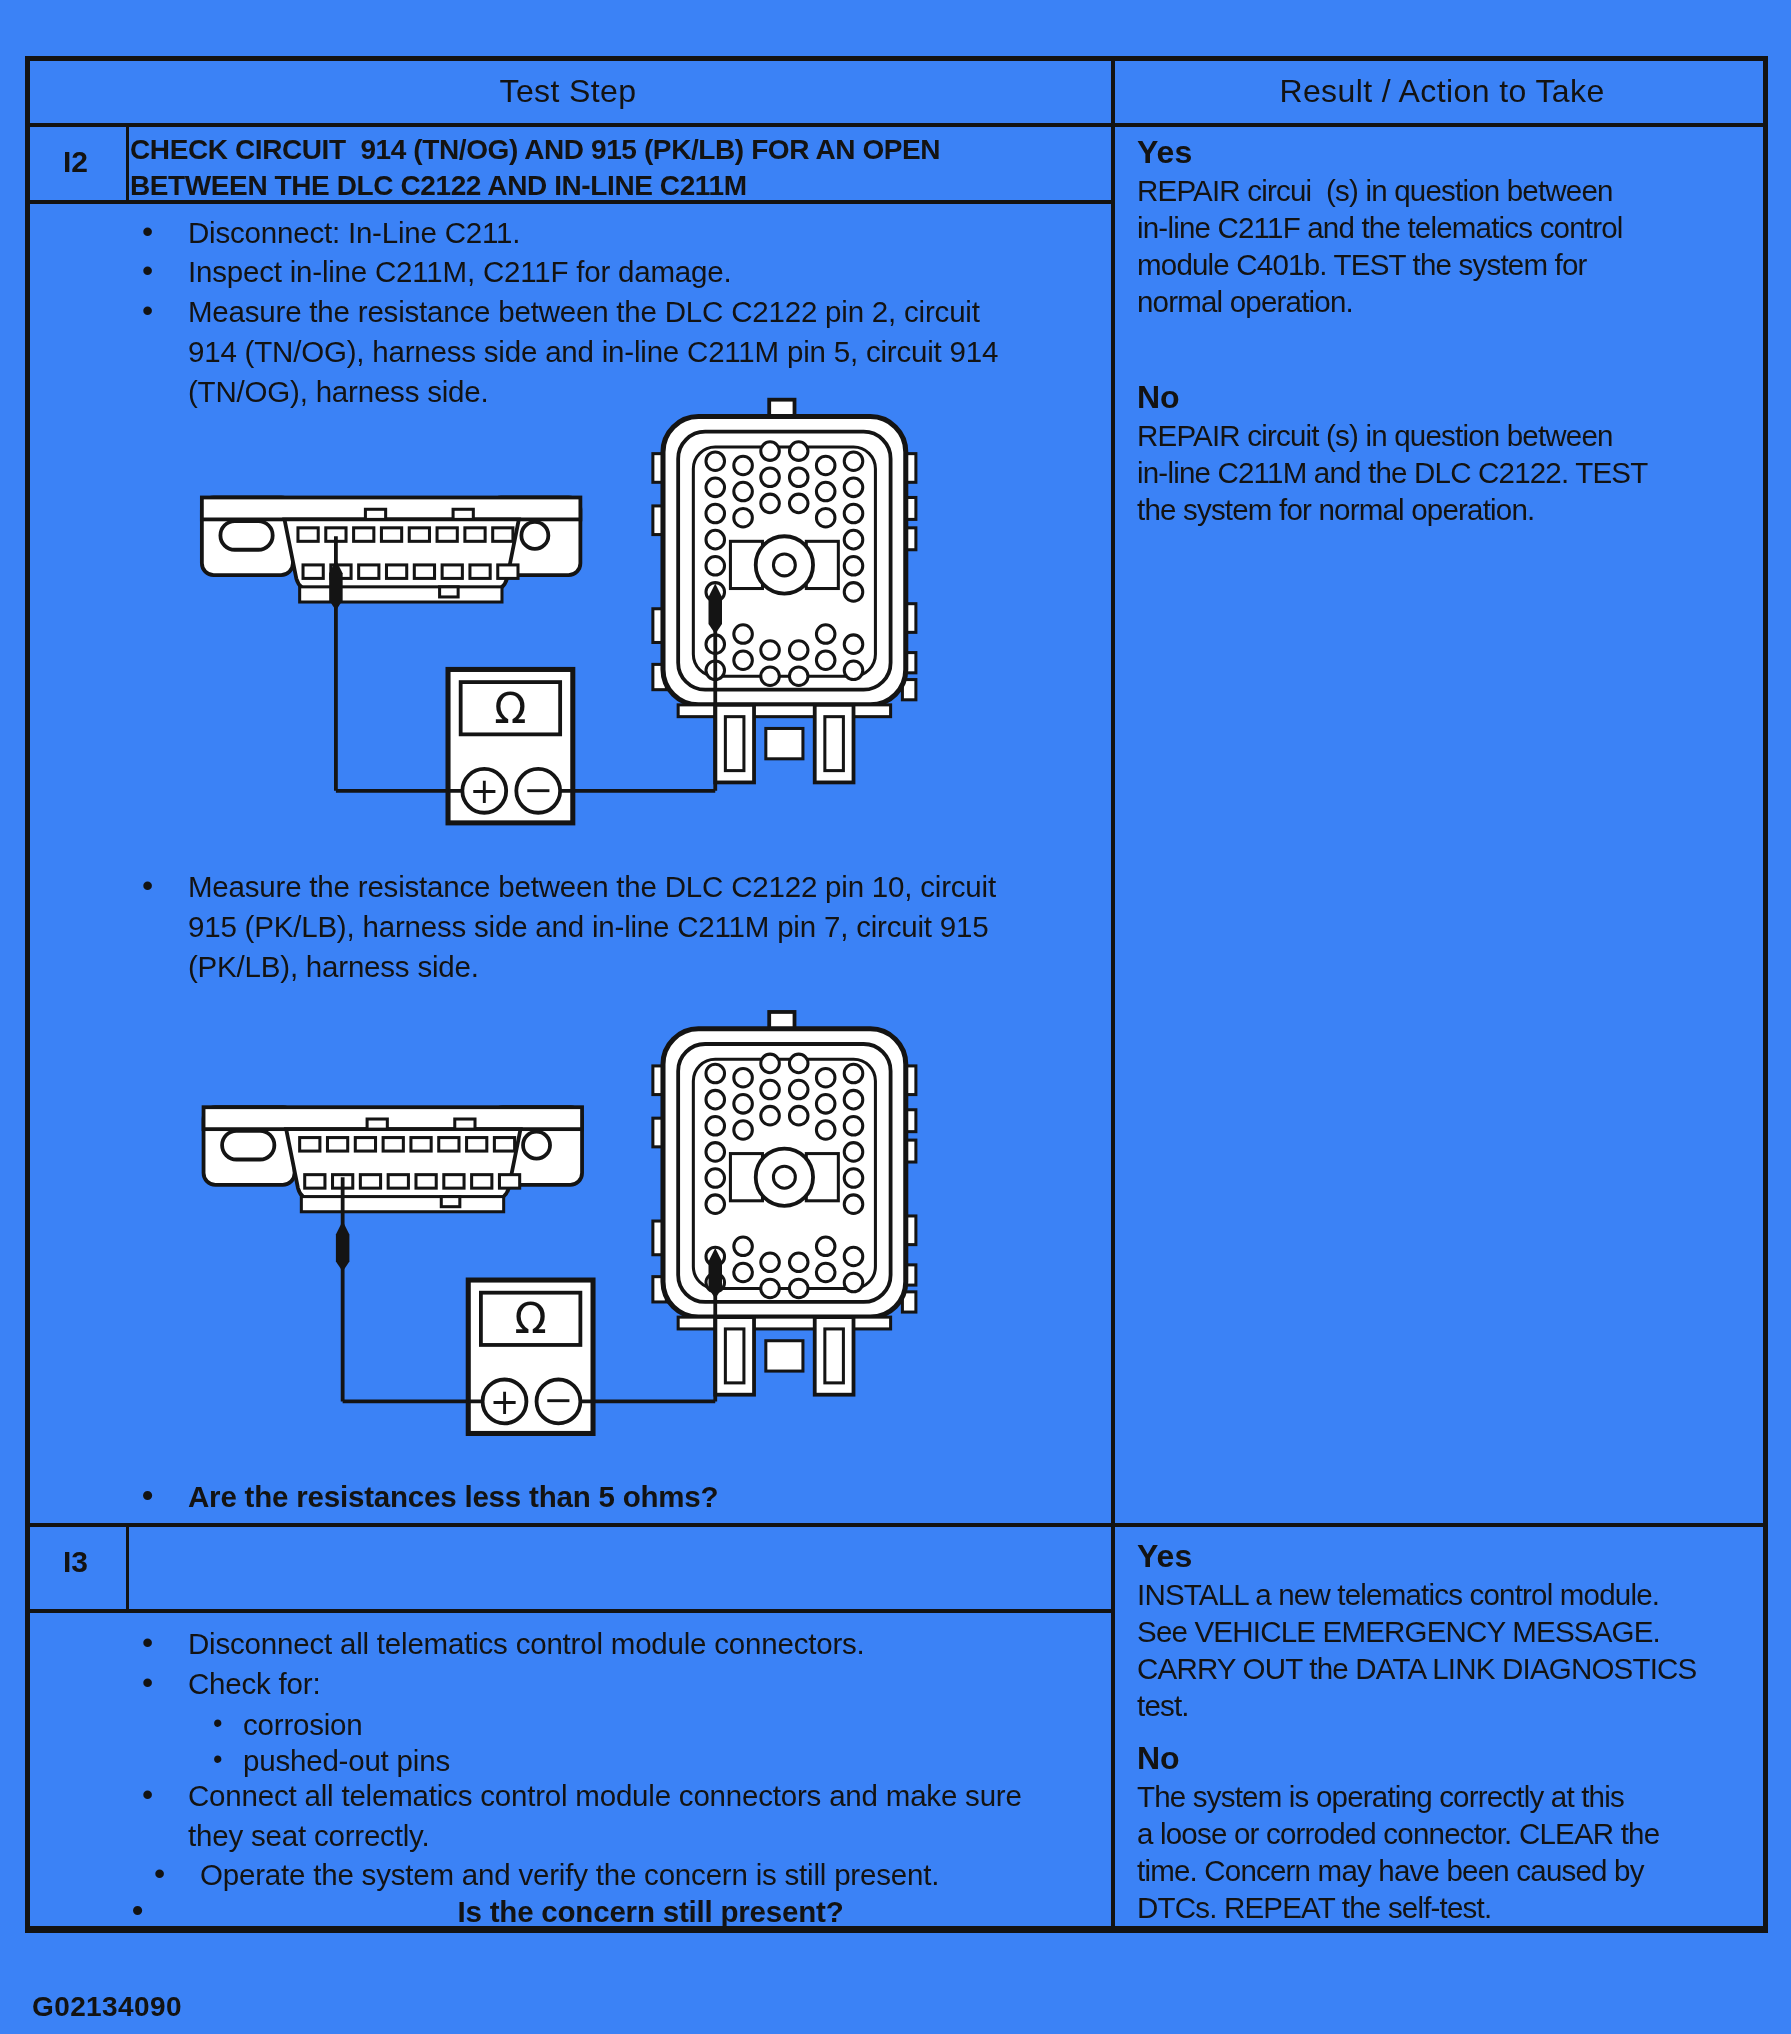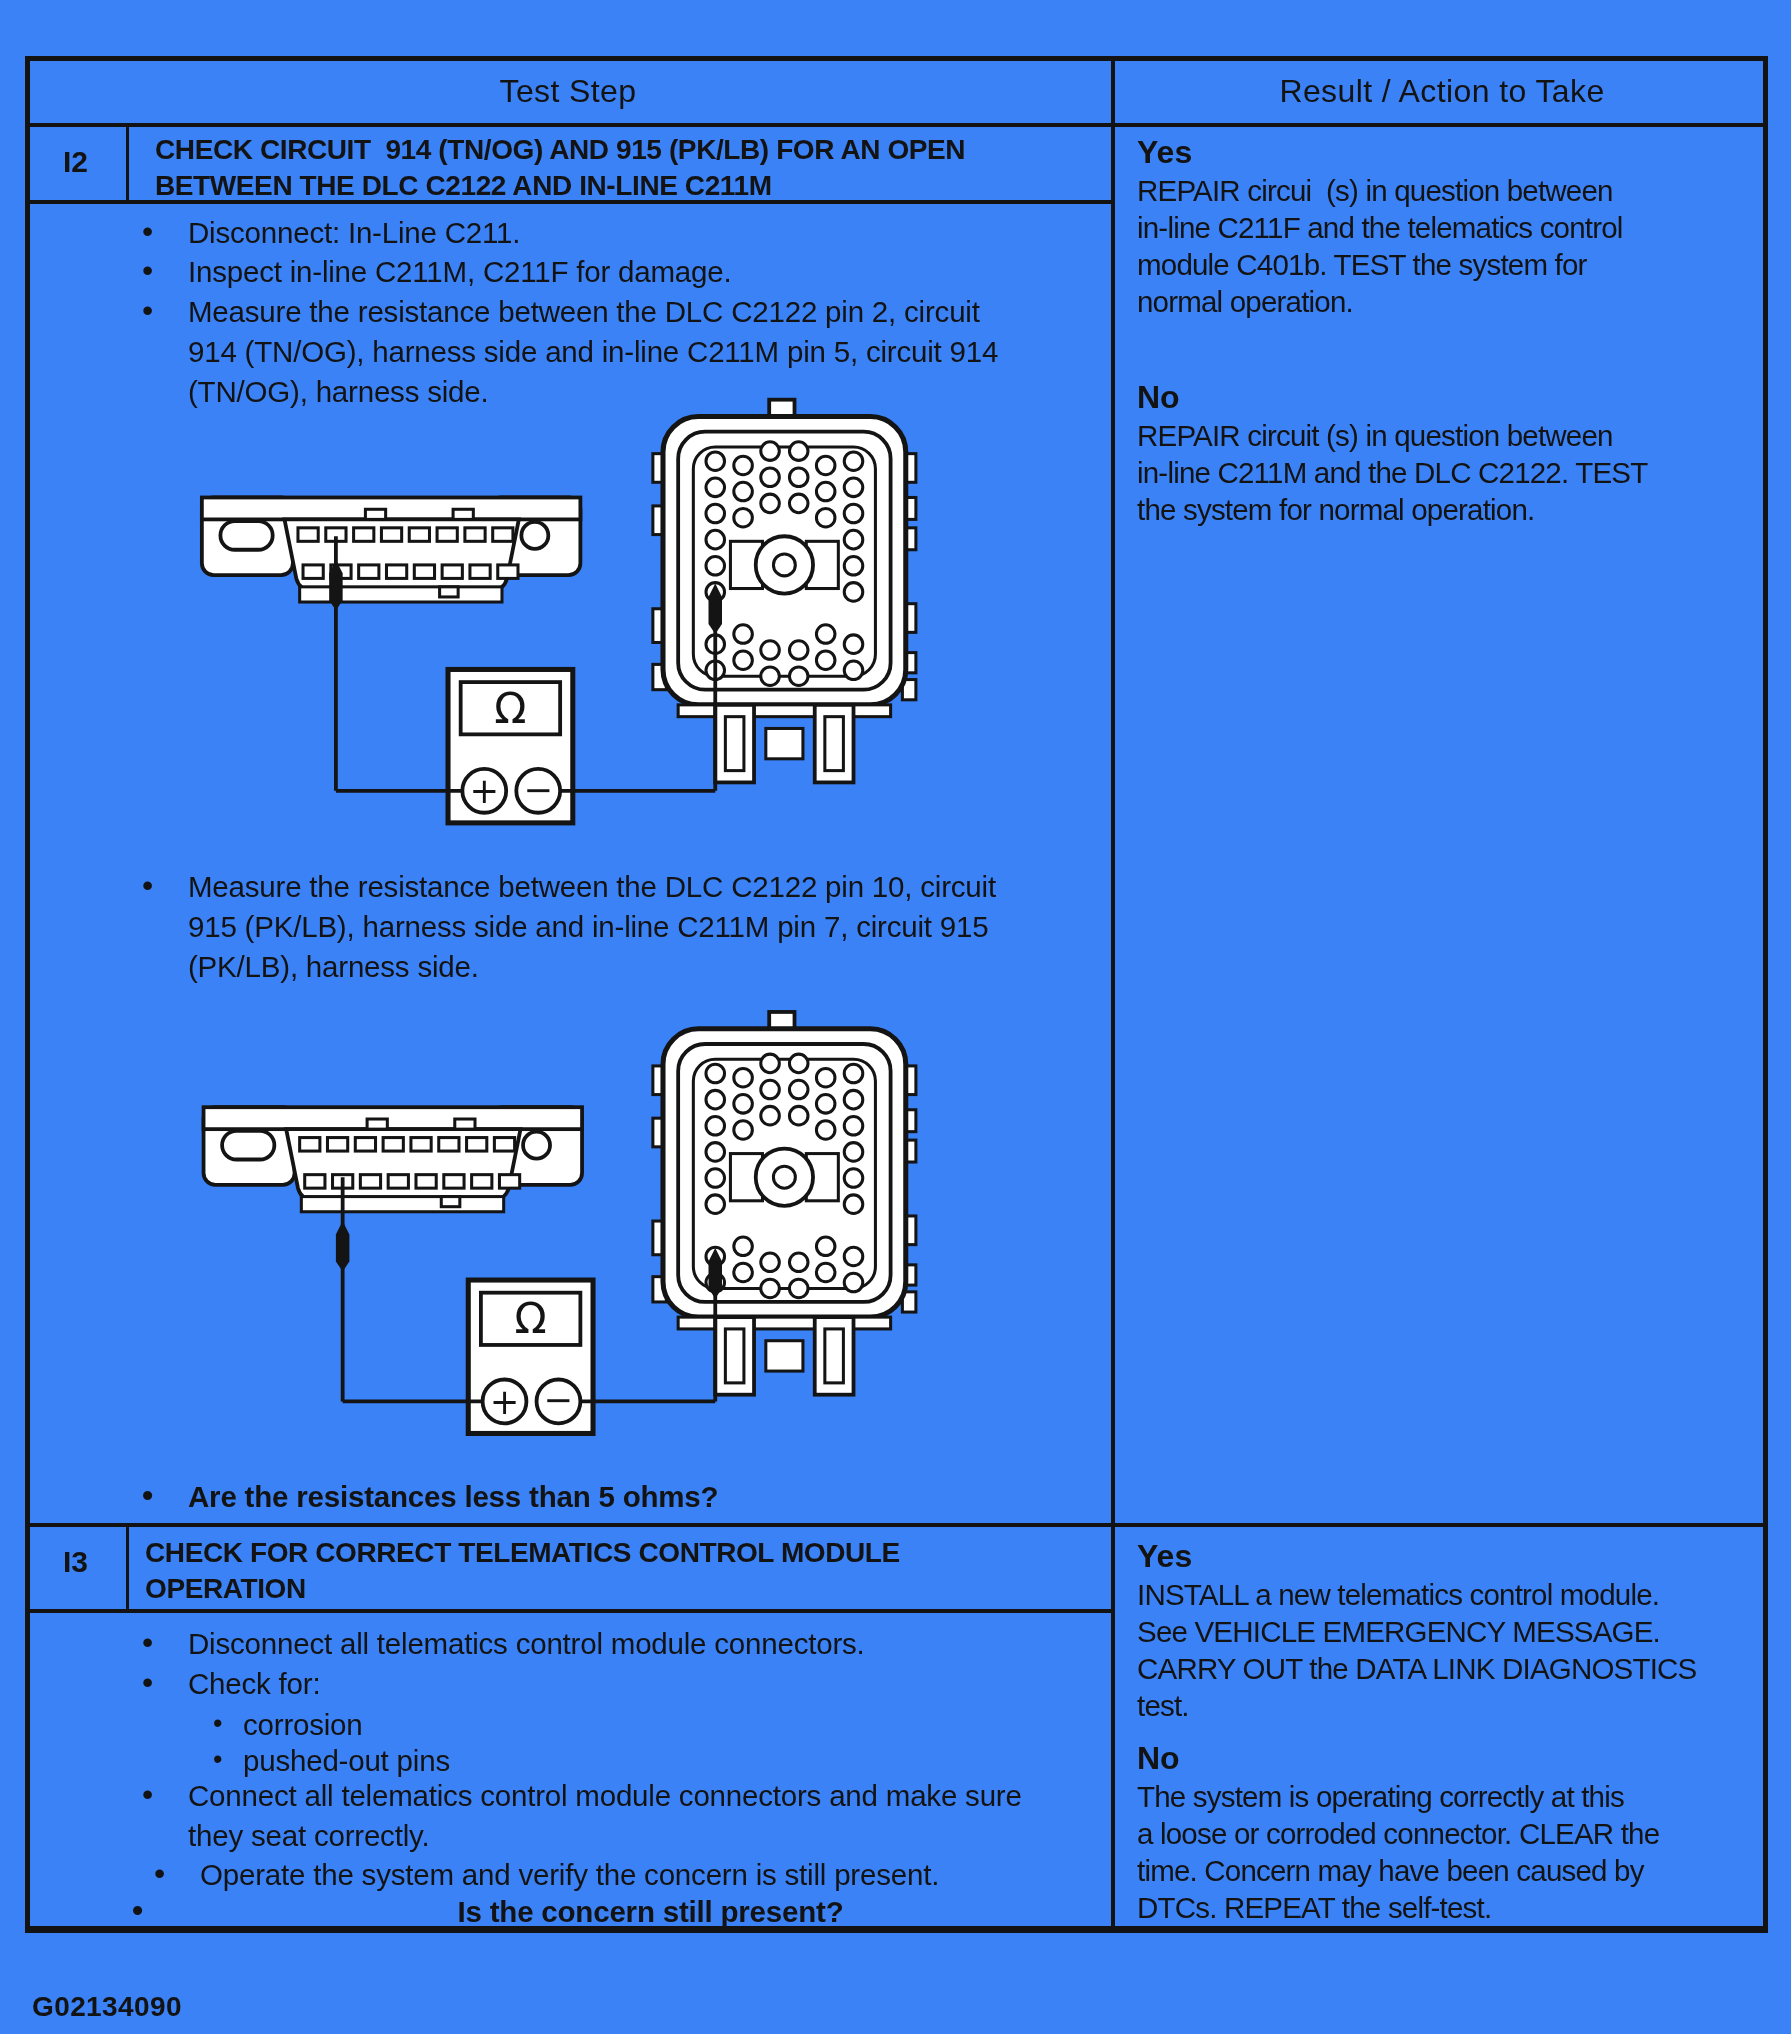--- a/index.html
+++ b/index.html
@@ -50,21 +50,21 @@
   <div class="bd" style="left:126px;top:123px;width:3.4px;height:80px;"></div>
 
   <div class="bd" style="left:25px;top:1523px;width:1742px;height:4.2px;"></div>
   <div class="bd" style="left:25px;top:1609px;width:1086px;height:4.2px;"></div>
   <div class="bd" style="left:126px;top:1523px;width:3.4px;height:89px;"></div>
 
   <div class="t hdr" style="left:25px;top:73px;width:1086px;">Test Step</div>
   <div class="t hdr" style="left:1116px;top:73px;width:652px;">Result / Action to Take</div>
 
   <div class="t stepno" style="left:25px;top:145px;width:101px;">I2</div>
-  <div class="t title" style="left:155px;top:132px;width:961px;">
+  <div class="t title" style="left:130px;top:132px;width:961px;">
     <span class="ln">CHECK CIRCUIT&nbsp; 914 (TN/OG) AND 915 (PK/LB) FOR AN OPEN</span>
     <span class="ln">BETWEEN THE DLC C2122 AND IN-LINE C211M</span>
   </div>
 
   <div class="t body bullet" style="left:142px;top:213px;width:945px;">Disconnect: In-Line C211.</div>
   <div class="t body bullet" style="left:142px;top:252px;width:945px;">Inspect in-line C211M, C211F for damage.</div>
   <div class="t body bullet" style="left:142px;top:292px;width:953px;">
     <span class="ln">Measure the resistance between the DLC C2122 pin 2, circuit</span>
     <span class="ln">914 (TN/OG), harness side and in-line C211M pin 5, circuit 914</span>
     <span class="ln">(TN/OG), harness side.</span>
@@ -217,24 +217,20 @@
     <span class="ln rcol">normal operation.</span>
   </div>
   <div class="t" style="left:1137px;top:378px;width:631px;">
     <span class="ln yn">No</span>
     <span class="ln rcol">REPAIR circuit (s) in question between</span>
     <span class="ln rcol">in-line C211M and the DLC C2122. TEST</span>
     <span class="ln rcol">the system for normal operation.</span>
   </div>
 
   <div class="t stepno" style="left:25px;top:1545px;width:101px;">I3</div>
-  <div class="t title" style="left:145px;top:1535px;width:961px;">
-    <span class="ln">CHECK FOR CORRECT TELEMATICS CONTROL MODULE</span>
-    <span class="ln">OPERATION</span>
-  </div>
 
   <div class="t body bullet" style="left:142px;top:1624px;width:945px;">Disconnect all telematics control module connectors.</div>
   <div class="t body bullet" style="left:142px;top:1664px;width:945px;">Check for:</div>
   <div class="t body subbullet" style="left:213px;top:1705px;width:843px;">corrosion</div>
   <div class="t body subbullet" style="left:213px;top:1741px;width:843px;">pushed-out pins</div>
   <div class="t body bullet" style="left:142px;top:1776px;width:953px;">
     <span class="ln">Connect all telematics control module connectors and make sure</span>
     <span class="ln">they seat correctly.</span>
   </div>
   <div class="t body bullet" style="left:154px;top:1855px;width:945px;">Operate the system and verify the concern is still present.</div>

